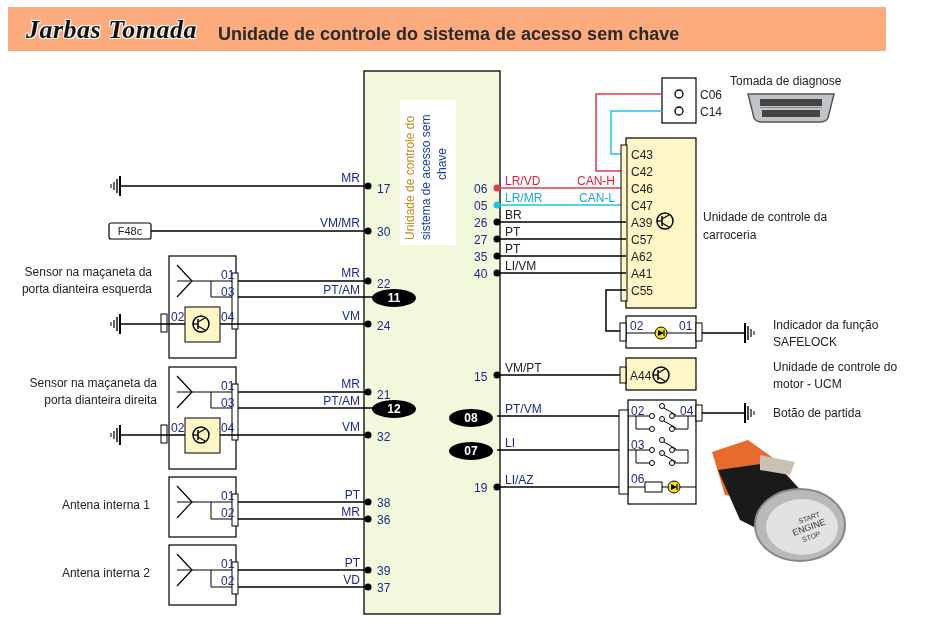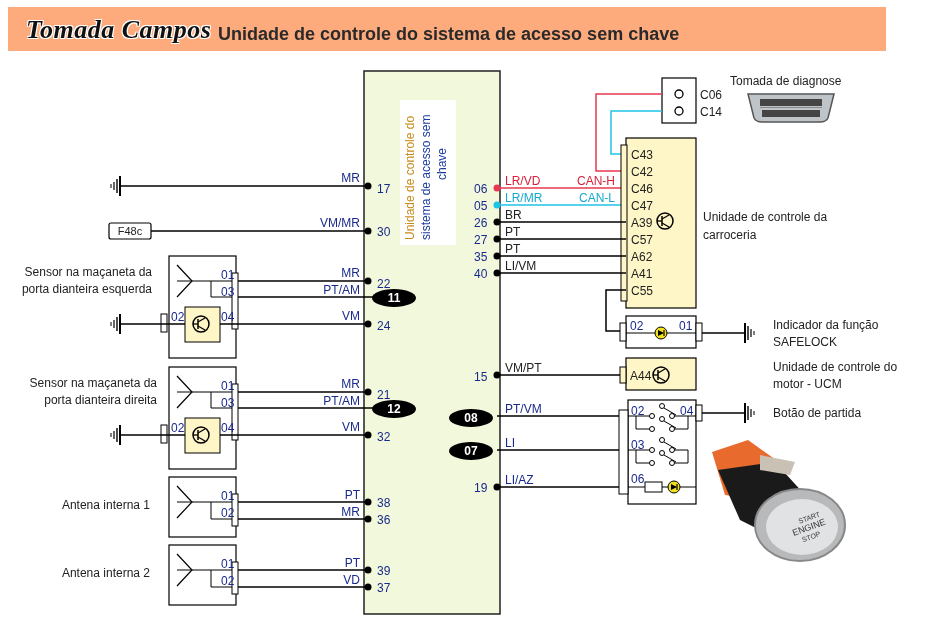--- a/index.html
+++ b/index.html
@@ -7,21 +7,21 @@
   .banner { position:absolute; left:8px; top:7px; width:878px; height:44px; background:#fdab7d; }
   .brand { position:absolute; left:18px; top:8px; font-family:"Liberation Serif", serif; font-style:italic; font-weight:bold; font-size:26px; color:#111; letter-spacing:0.5px; text-shadow:1px 1px 0 #fff, -1px -1px 0 #fff, 1px -1px 0 #fff, -1px 1px 0 #fff; }
   .title { position:absolute; left:210px; top:17px; font-size:18px; font-weight:bold; color:#2a2a2a; }
   svg { position:absolute; left:0; top:0; }
   .t { font-family:"Liberation Sans", sans-serif; }
 </style>
 </head>
 <body>
 
 <div class="banner">
-  <div class="brand">Tomada Campos</div>
+  <div class="brand">Jarbas Tomada</div>
   <div class="title">Unidade de controle do sistema de acesso sem chave</div>
 </div>
 
 <svg width="925" height="631" viewBox="0 0 925 631">
   <defs>
     <g id="gnd">
       <line x1="0" y1="-10" x2="0" y2="10" stroke="#000" stroke-width="2"></line>
       <line x1="-3" y1="-7" x2="-3" y2="7" stroke="#000" stroke-width="1.4"></line>
       <line x1="-6" y1="-4" x2="-6" y2="4" stroke="#000" stroke-width="1.2"></line>
       <line x1="-9" y1="-2" x2="-9" y2="2" stroke="#000" stroke-width="1"></line>

